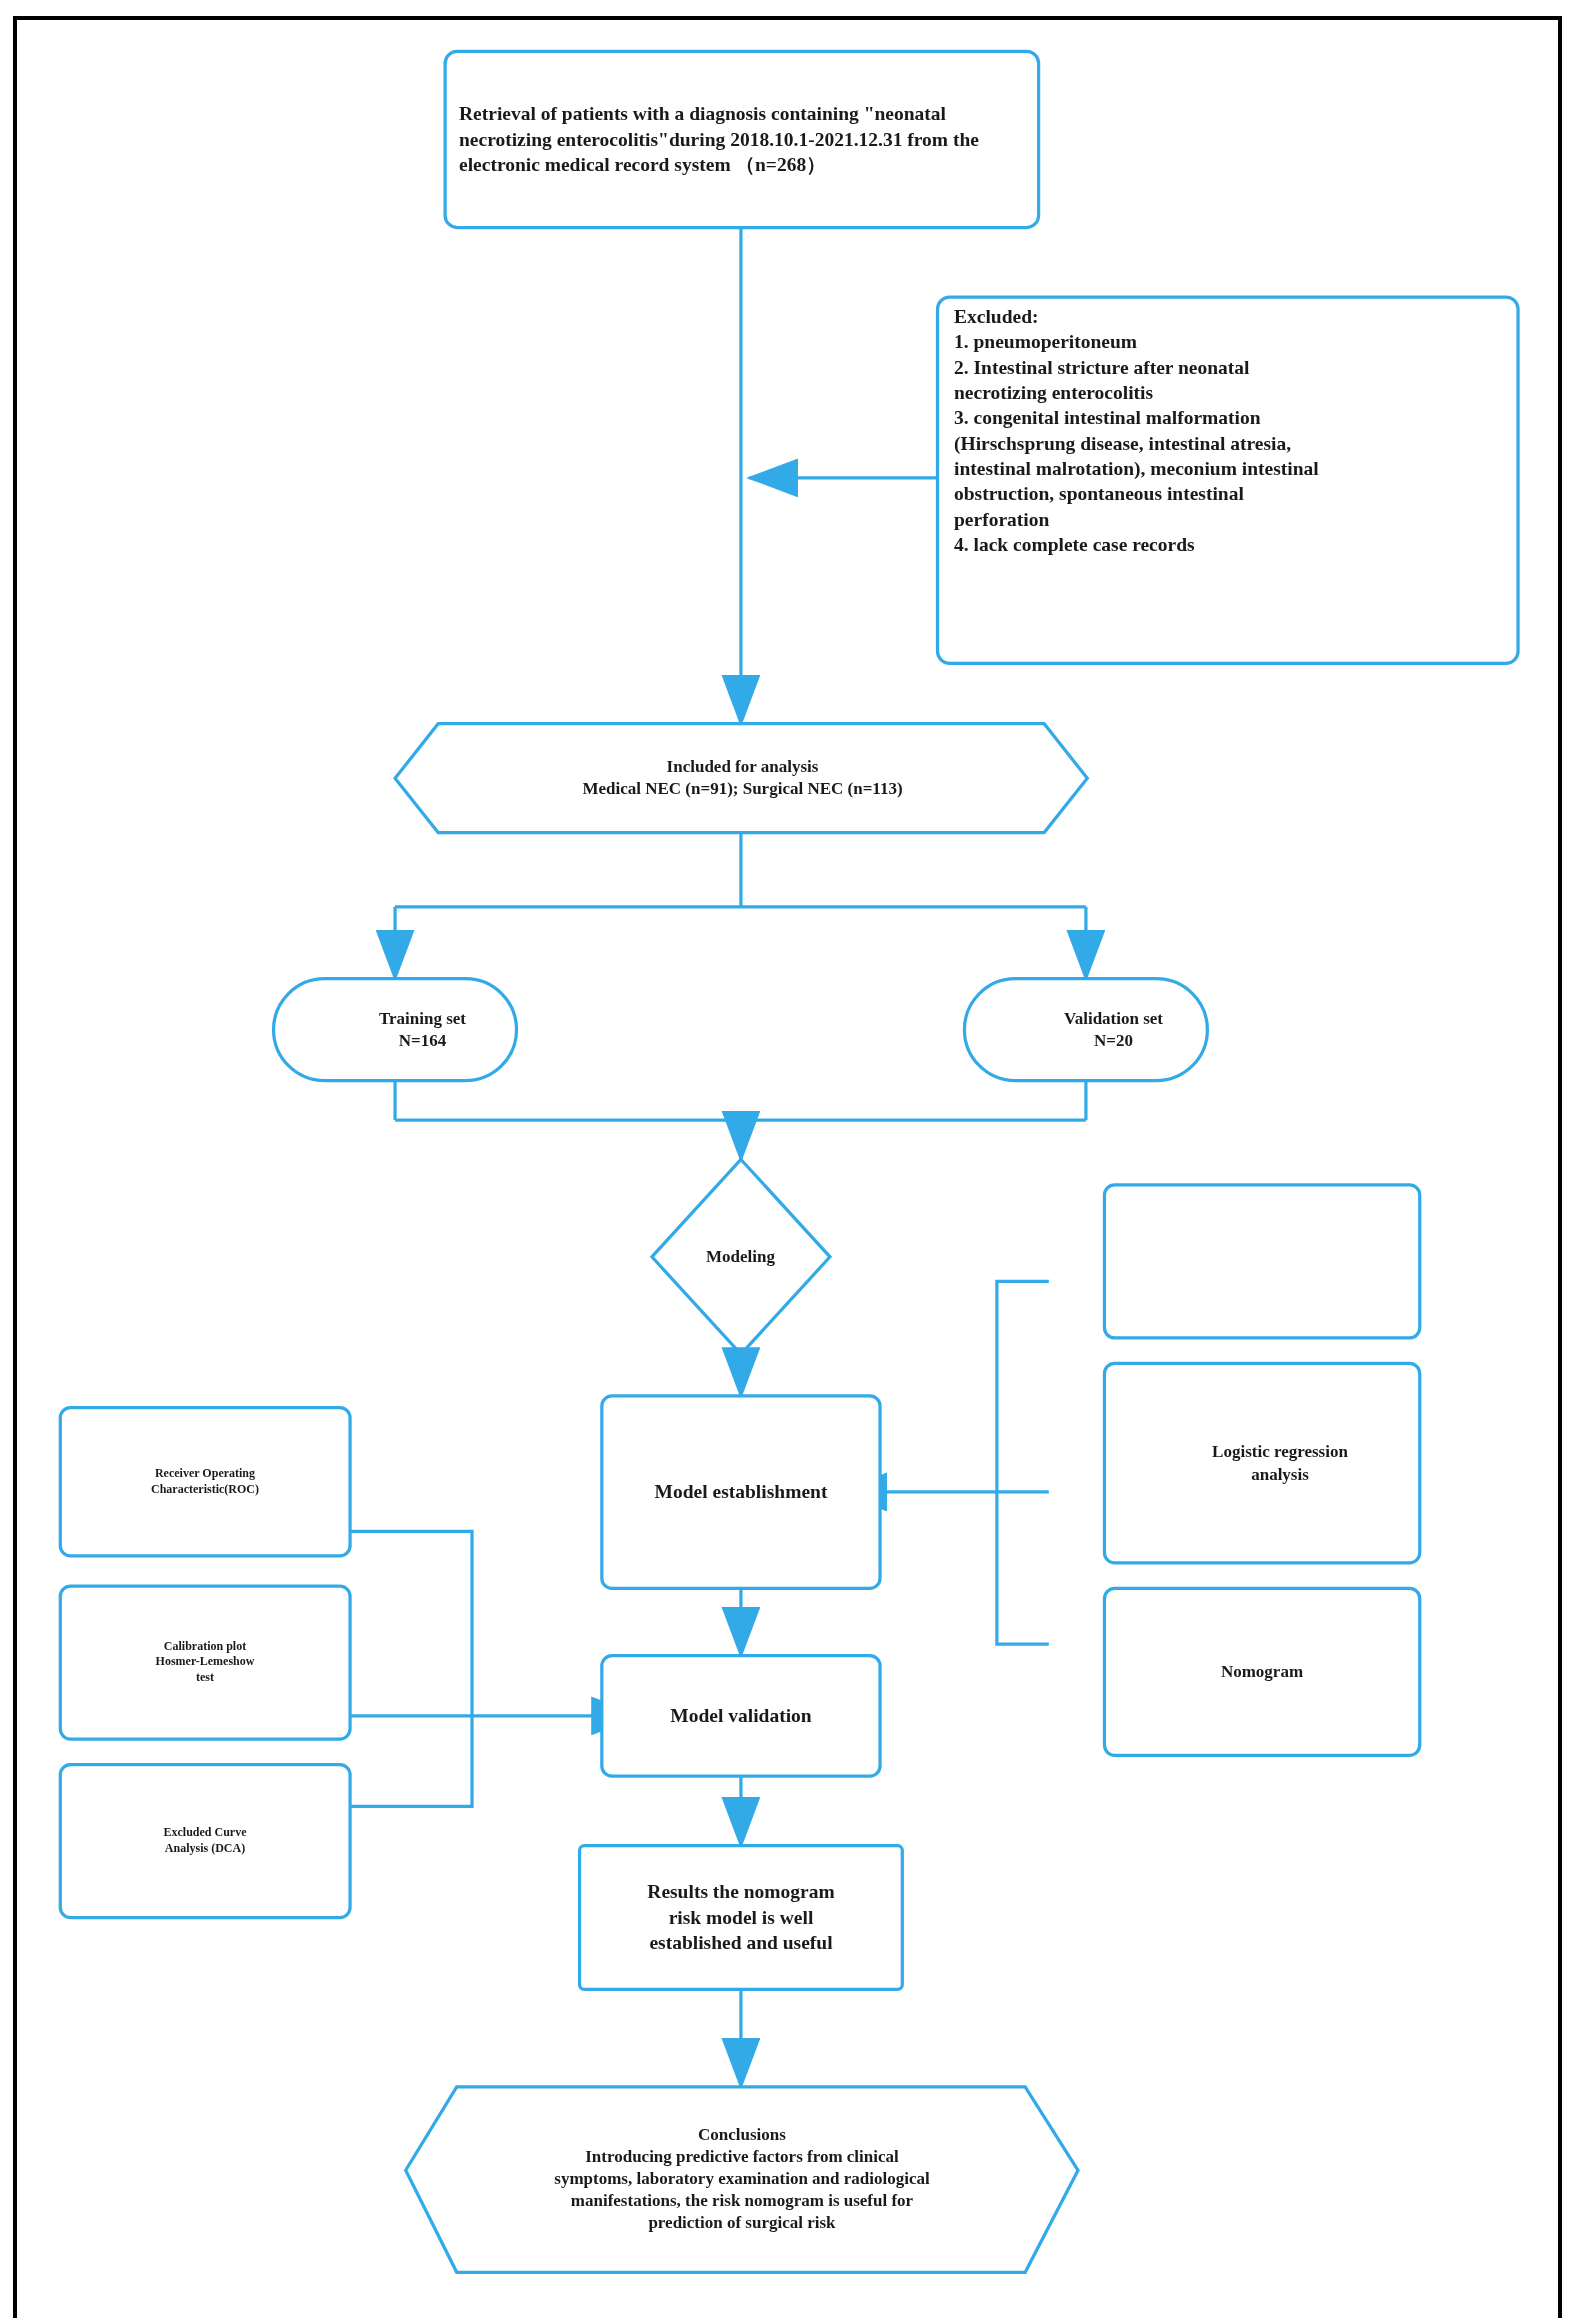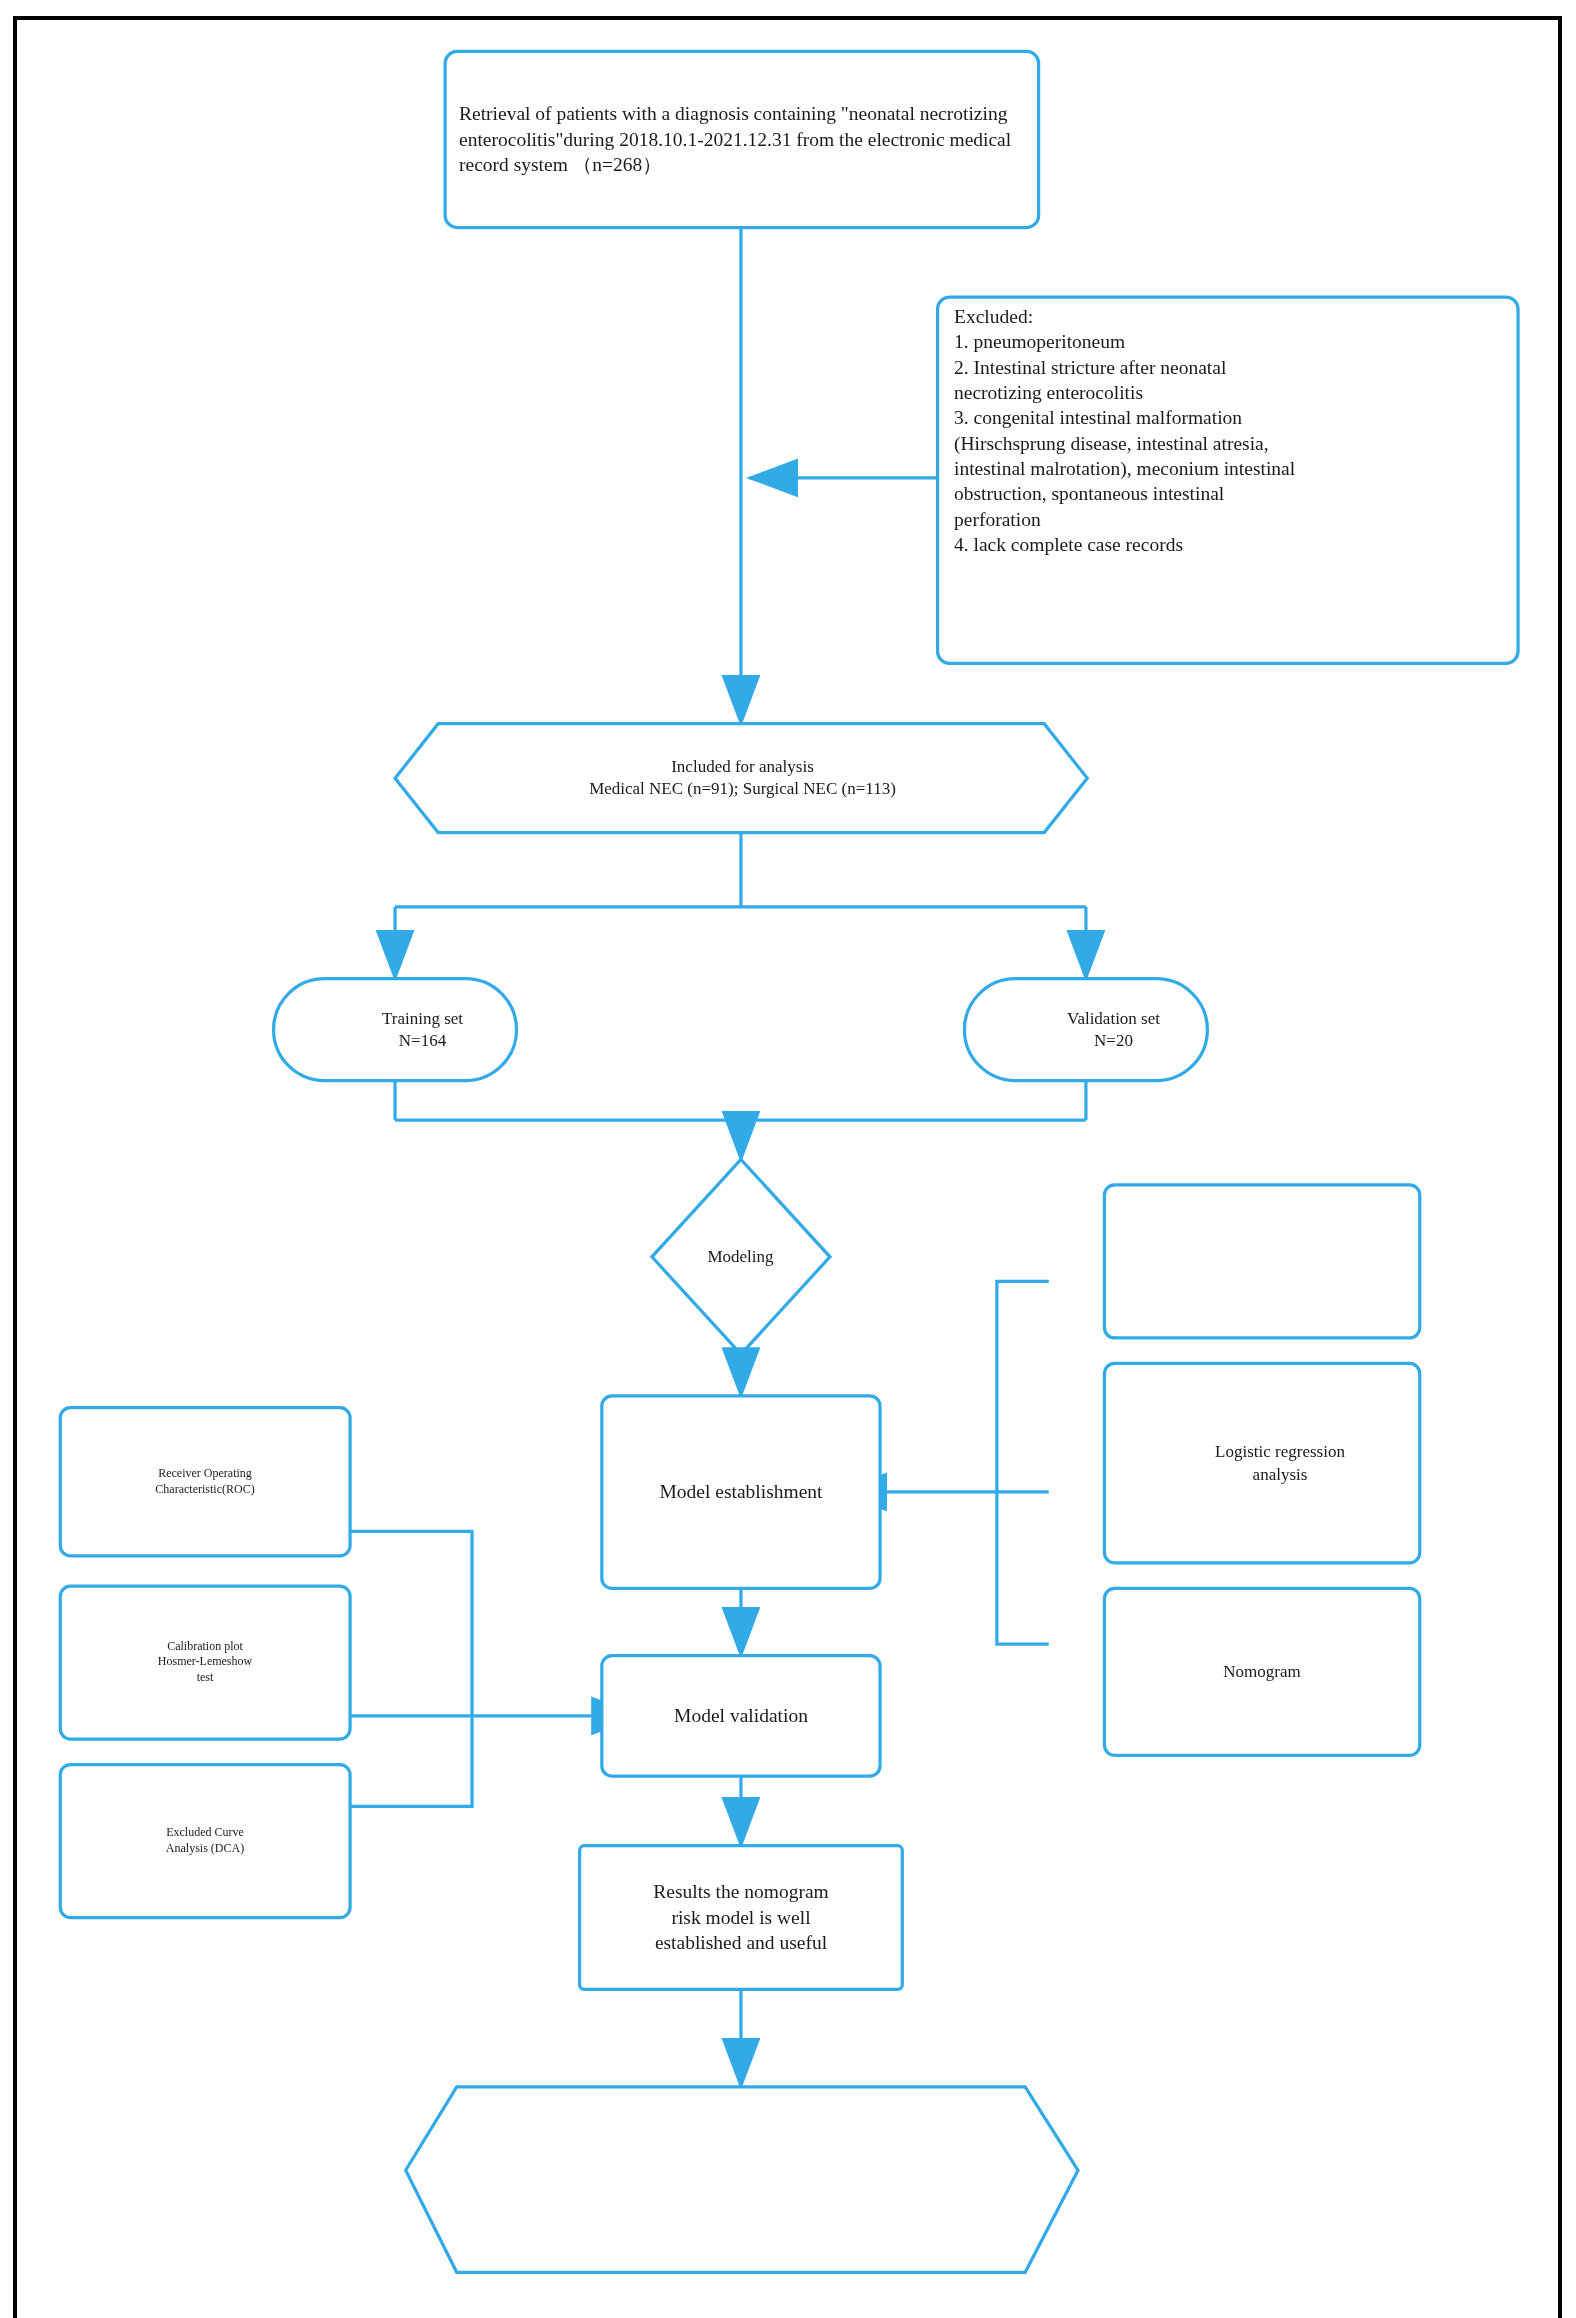--- a/index.html
+++ b/index.html
@@ -3,21 +3,21 @@
 <meta charset="utf-8">
 <style>
   html,body{margin:0;padding:0;background:#ffffff;}
   body{width:1576px;height:2363px;position:relative;
        font-family:"Liberation Serif","DejaVu Serif",serif;}
   #frame{position:absolute;left:12.5px;top:16px;width:1549px;height:2333px;
          border:4.2px solid #000000;box-sizing:border-box;background:#fff;}
   #stage{position:absolute;left:0;top:0;width:1576px;height:2363px;}
   svg{position:absolute;left:0;top:0;width:1576px;height:2363px;overflow:visible;}
   .nodeText{position:absolute;display:flex;align-items:center;justify-content:center;
-            text-align:center;color:#1a1a1a;font-weight:normal;line-height:1.30;
+            text-align:center;color:#1a1a1a;font-weight:bold;line-height:1.30;
             box-sizing:border-box;pointer-events:none;}
   .lt{justify-content:flex-start;text-align:left;}
   .f40{font-size:12px;}
   .f41{font-size:17px;}
   .f42{font-size:19.5px;}
 </style>
 </head>
 <body>
 
 <div id="frame"></div>
@@ -110,20 +110,25 @@
   <div class="nodeText f41" style="left:658px;top:1234px;width:165px;height:46px;">Modeling</div>
 
   <div class="nodeText f42" style="left:602px;top:1397px;width:278px;height:190px;">Model establishment</div>
 
   <div class="nodeText f42" style="left:602px;top:1656px;width:278px;height:119px;">Model validation</div>
 
   <div class="nodeText f42" style="left:582px;top:1848px;width:318px;height:139px;white-space:pre-line;border-radius:27px;">Results the nomogram
 risk model is well
 established and useful</div>
 
+  <div class="nodeText f41" style="left:408px;top:2091px;width:668px;height:176px;white-space:pre-line;">Conclusions
+Introducing predictive factors from clinical
+symptoms, laboratory examination and radiological
+manifestations, the risk nomogram is useful for
+prediction of surgical risk</div>
 
 
   <div class="nodeText f41" style="left:1107px;top:1366px;width:310px;height:195px;white-space:pre-line;padding-left:36px;">Logistic regression
 analysis</div>
 
   <div class="nodeText f41" style="left:1107px;top:1591px;width:310px;height:162px;">Nomogram</div>
 
   <div class="nodeText f40" style="left:63px;top:1410px;width:284px;height:144px;white-space:pre-line;">Receiver Operating
 Characteristic(ROC)</div>
 

